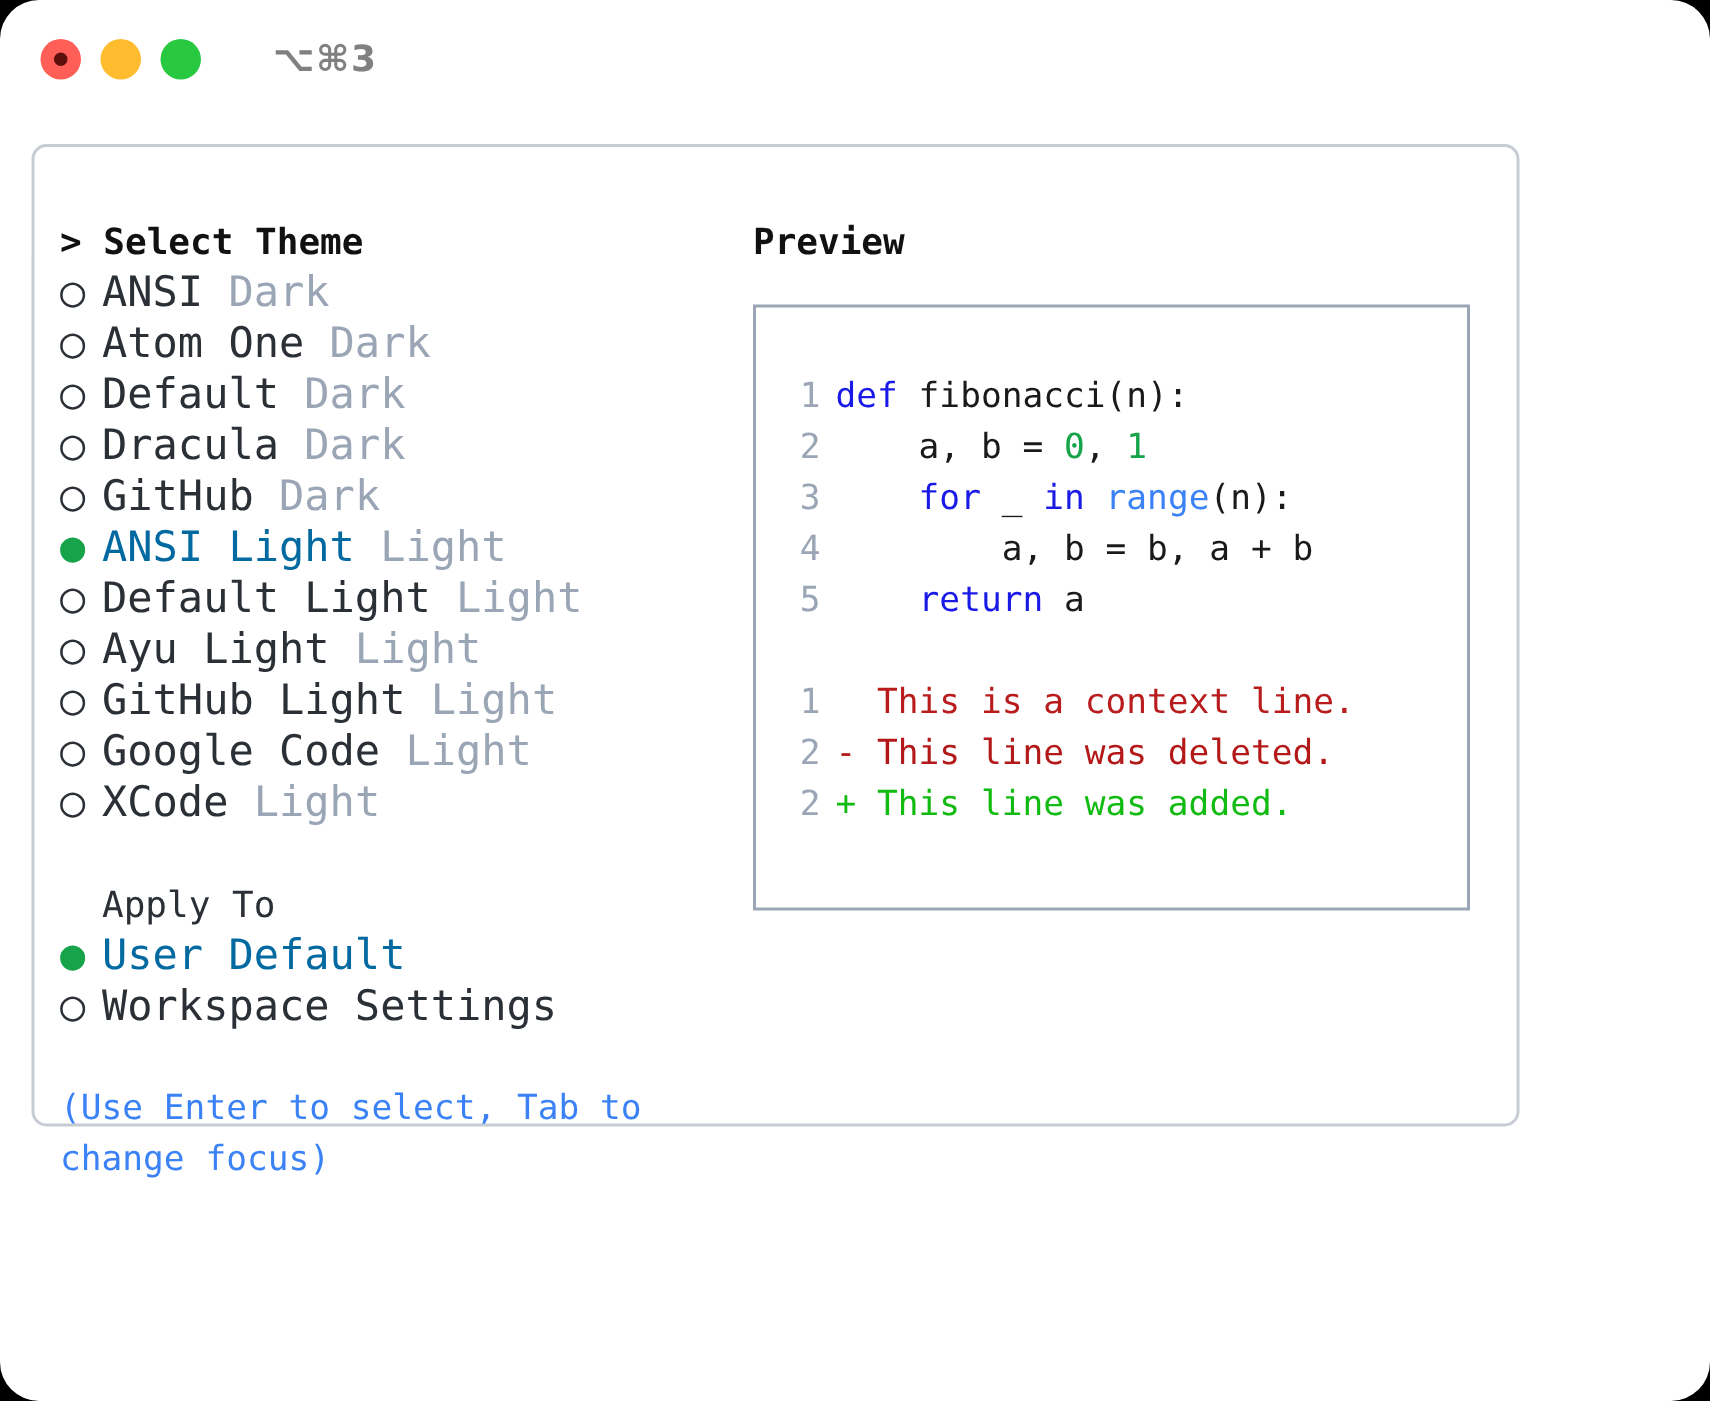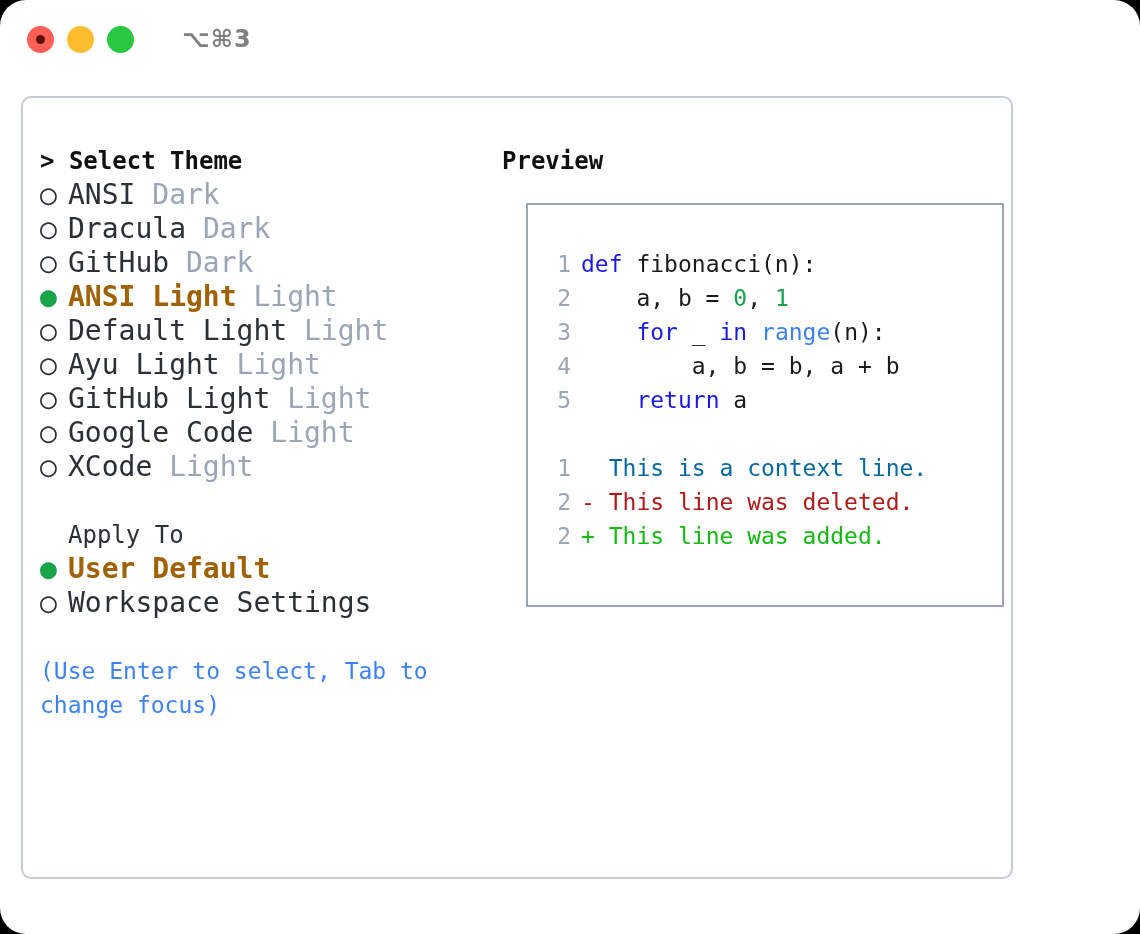--- a/index.html
+++ b/index.html
@@ -63,21 +63,21 @@
     letter-spacing: 1px;
     font-family: "DejaVu Sans", "Liberation Sans", sans-serif;
   }
 
   
   #panel {
     position: absolute;
     left: 21px;
     top: 96px;
     width: 992px;
-    height: 783px;
+    height: 655px;
     border: 2px solid #c7ccd4;
     border-radius: 10px;
     box-sizing: border-box;
     background: #ffffff;
   }
 
   #cols {
     position: absolute;
     left: 0; top: 0;
     width: 100%; height: 100%;
@@ -111,21 +111,21 @@
     color: #2b2f36;
     white-space: pre;
     display: block;
   }
   .bullet {
     display: inline-block;
     width: 28px;
     color: #2b2f36;
   }
   .bullet.on { color: #16a34a; }
-  .row.selected .name { color: #a16207; font-weight: bold; }
+  .row.selected .name { color: #0369a1; }
   .name { color: #2b2f36; }
   .tag  { color: #9aa5b5; }
 
   .spacer { height: 34px; }
 
   .group-label {
     font-size: 24px;
     line-height: 34px;
     color: #2b2f36;
     white-space: pre;
@@ -136,21 +136,21 @@
     margin-top: 34px;
     font-size: 23px;
     line-height: 34px;
     color: #3b82f6;
     width: 400px;
   }
 
   
   #previewbox {
     position: absolute;
-    left: 503px;
+    left: 479px;
     top: 105px;
     width: 478px;
     height: 404px;
     border: 2px solid #9aa5b5;
     box-sizing: border-box;
     background: #ffffff;
     padding-left: 36px;
   }
   #code {
     position: absolute;
@@ -172,21 +172,21 @@
     color: #9aa5b5;
     display: inline-block;
     width: 24px;
     text-align: right;
     margin-right: 10px;
   }
   .kw   { color: #1a1ae6; }
   .num  { color: #16a34a; }
   .bi   { color: #3b82f6; }
   .plain{ color: #1a1a1a; }
-  .ctx  { color: #0369a1; }
+  .ctx  { color: #b91c1c; }
   .del  { color: #b31919; }
   .add  { color: #12bb12; }
 </style>
 </head>
 <body>
 
 <div id="page">
 
   <div id="titlebar">
     <div class="dot red"></div>
@@ -195,20 +195,22 @@
     <div id="shortcut">⌥⌘3</div>
   </div>
 
   <div id="panel">
     <div id="cols">
 
       <div id="left">
         <div class="hdr">&gt; Select Theme</div>
         <div id="theme-list">
             <div class="row"><span class="bullet">○</span><span class="name">ANSI</span> <span class="tag">Dark</span></div>
+            <div class="row"><span class="bullet">○</span><span class="name">Atom One</span> <span class="tag">Dark</span></div>
+            <div class="row"><span class="bullet">○</span><span class="name">Default</span> <span class="tag">Dark</span></div>
             <div class="row"><span class="bullet">○</span><span class="name">Dracula</span> <span class="tag">Dark</span></div>
             <div class="row"><span class="bullet">○</span><span class="name">GitHub</span> <span class="tag">Dark</span></div>
             <div class="row selected"><span class="bullet on">●</span><span class="name">ANSI Light</span> <span class="tag">Light</span></div>
             <div class="row"><span class="bullet">○</span><span class="name">Default Light</span> <span class="tag">Light</span></div>
             <div class="row"><span class="bullet">○</span><span class="name">Ayu Light</span> <span class="tag">Light</span></div>
             <div class="row"><span class="bullet">○</span><span class="name">GitHub Light</span> <span class="tag">Light</span></div>
             <div class="row"><span class="bullet">○</span><span class="name">Google Code</span> <span class="tag">Light</span></div>
             <div class="row"><span class="bullet">○</span><span class="name">XCode</span> <span class="tag">Light</span></div>
           </div>
 

